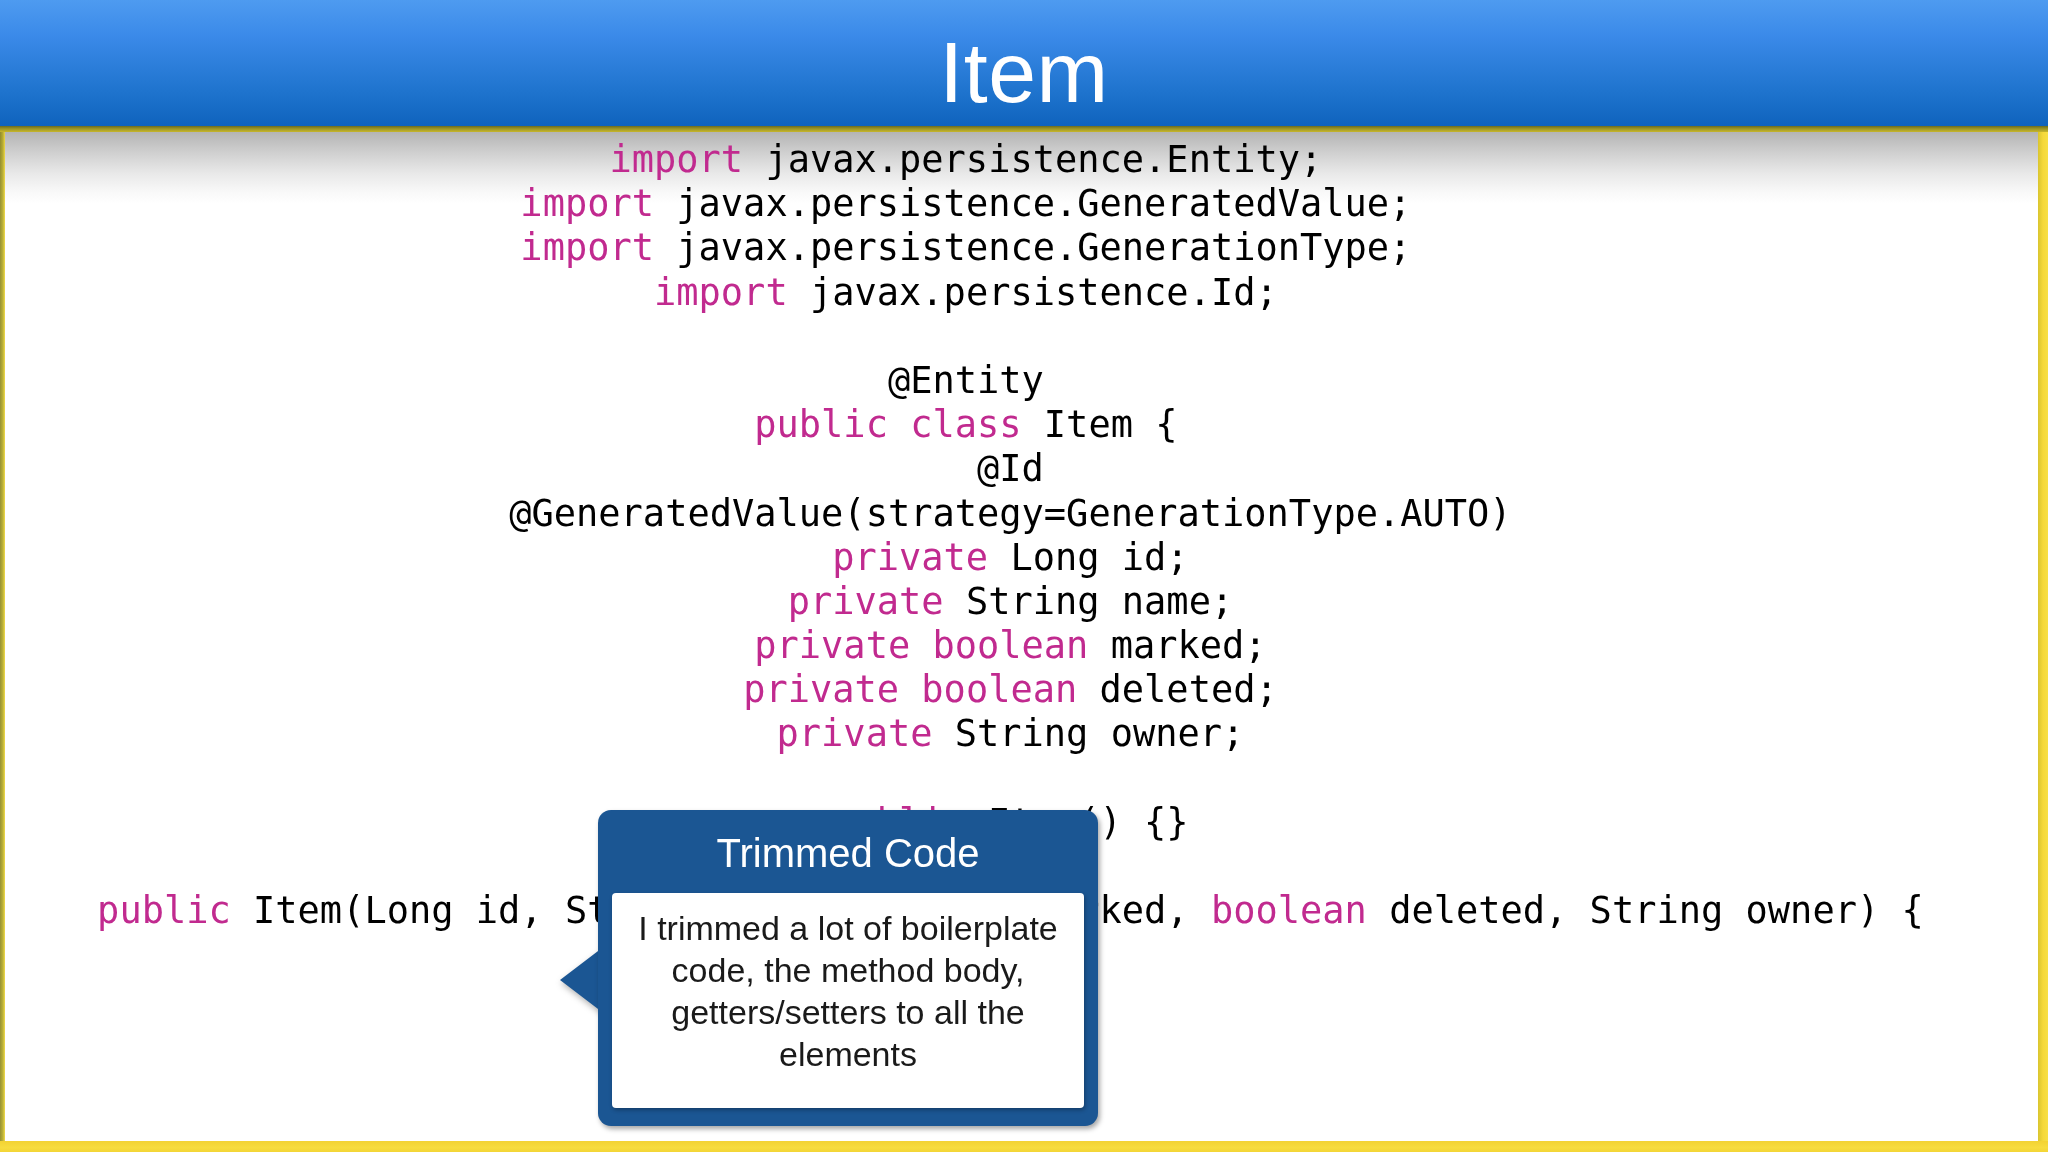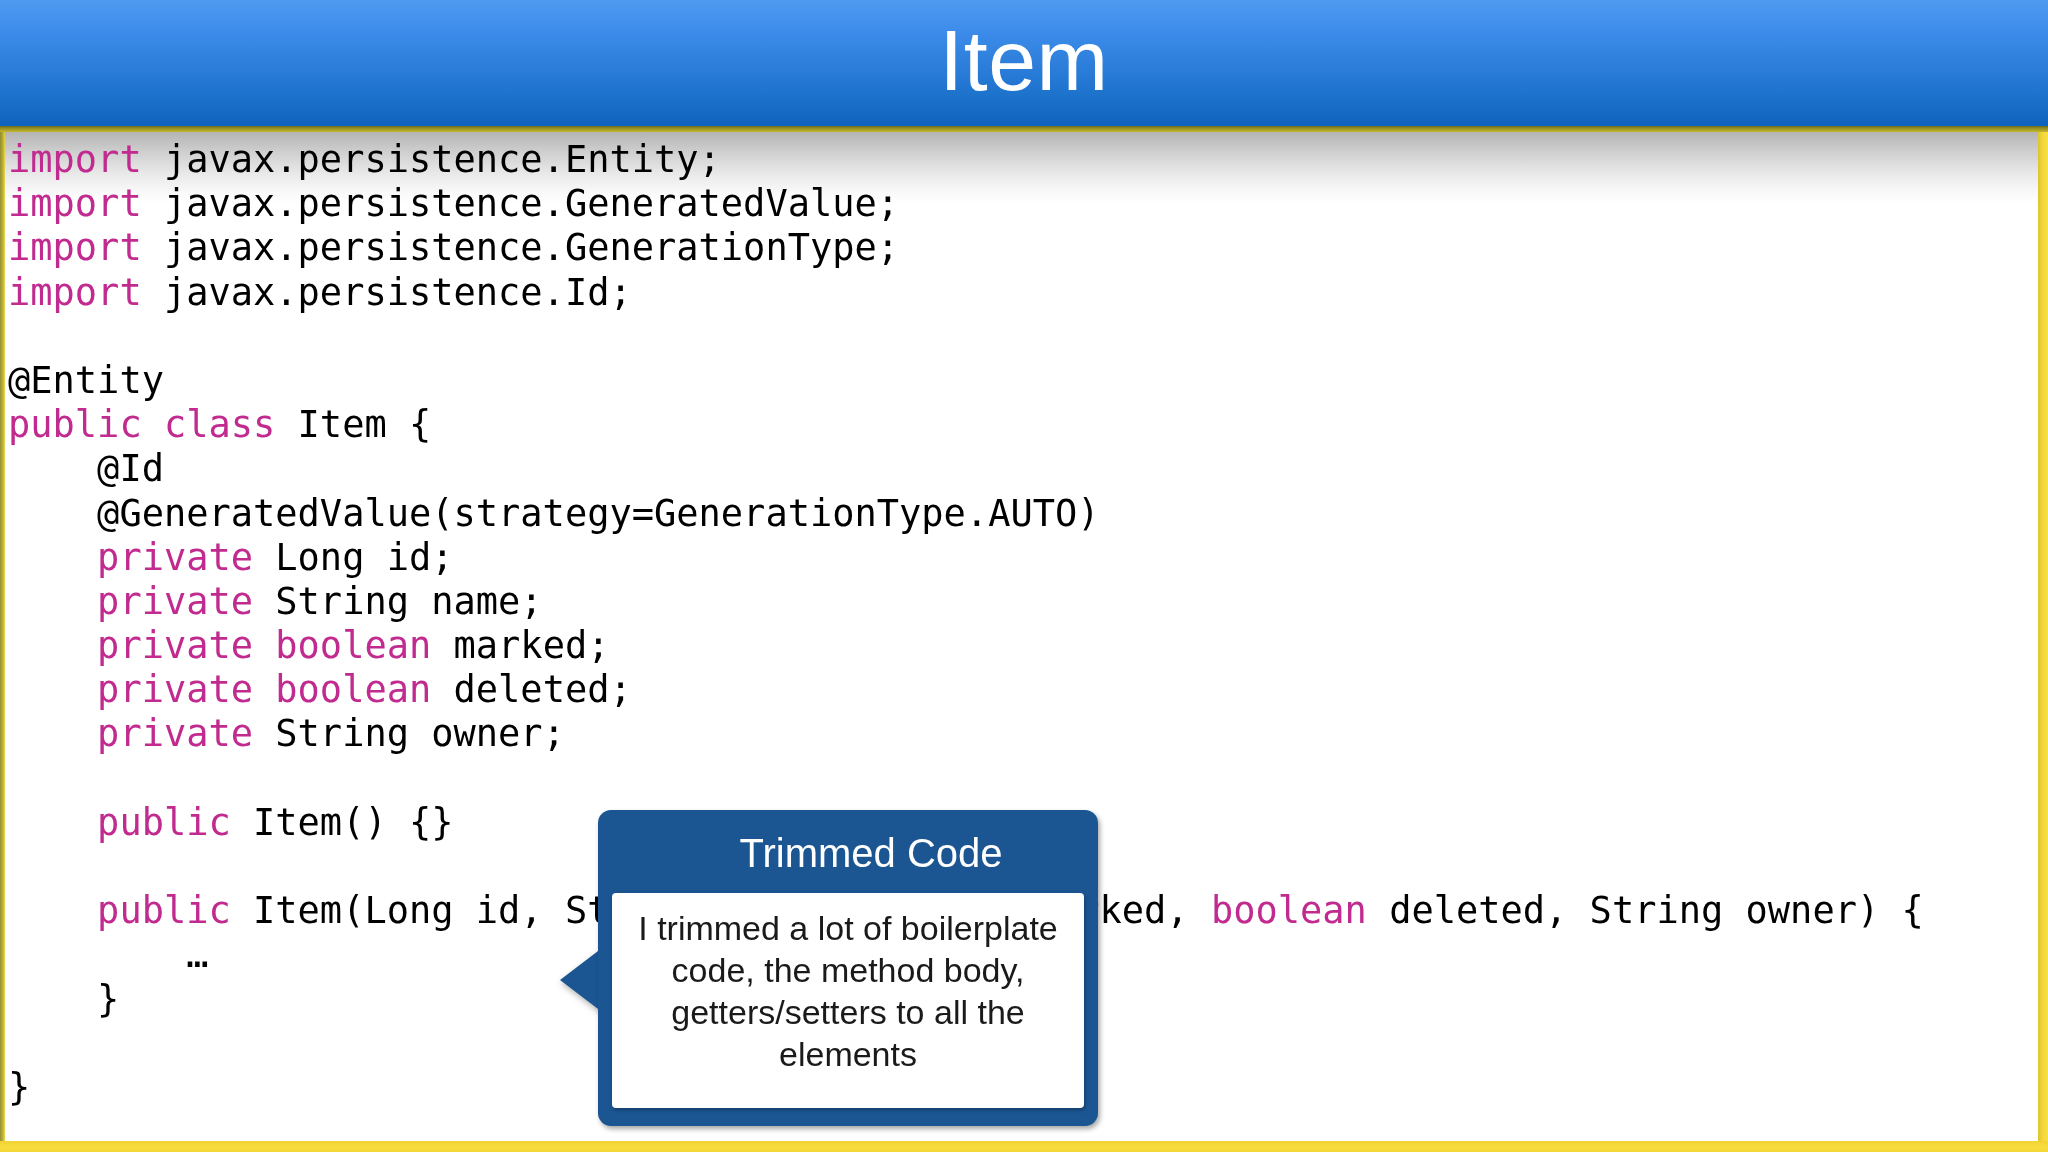--- a/index.html
+++ b/index.html
@@ -27,21 +27,21 @@
   #header-underline {
     position: absolute;
     left: 0; top: 126px;
     width: 2048px;
     height: 6px;
     background: linear-gradient(to bottom, #6a6b21 0%, #9a9424 45%, #c7b62c 100%);
   }
   #slide-title {
     position: absolute;
     left: 0;
-    top: 4px;
+    top: 16px;
     width: 2048px;
     text-align: center;
     color: #ffffff;
     font-size: 86px;
     line-height: 112px;
     font-weight: 300;
     letter-spacing: 0.5px;
     font-family: "Liberation Sans", sans-serif;
     -webkit-font-smoothing: antialiased;
   }
@@ -92,20 +92,21 @@
     position: absolute;
     left: 8px;
     top: 6px;
     margin: 0;
     font-family: "DejaVu Sans Mono", monospace;
     font-size: 37px;
     line-height: 44.2px;
     color: #000000;
     white-space: pre;
     letter-spacing: 0px;
+    text-align: center;
   }
   #code-block .kw { color: #c12a8f; }
   .code-line { display: block; height: 44.2px; }
 
   
   #callout {
     position: absolute;
     left: 598px;
     top: 810px;
     width: 500px;
@@ -118,21 +119,20 @@
     position: absolute;
     left: 0;
     top: 18px;
     width: 500px;
     text-align: center;
     color: #ffffff;
     font-size: 40px;
     line-height: 50px;
     font-weight: 300;
     font-family: "Liberation Sans", sans-serif;
-    padding-left: 23px;
   }
   #callout-body {
     position: absolute;
     left: 14px;
     top: 83px;
     width: 472px;
     height: 215px;
     background: #ffffff;
     border-radius: 4px;
     box-shadow: 1px 2px 4px rgba(0,0,0,0.30);

